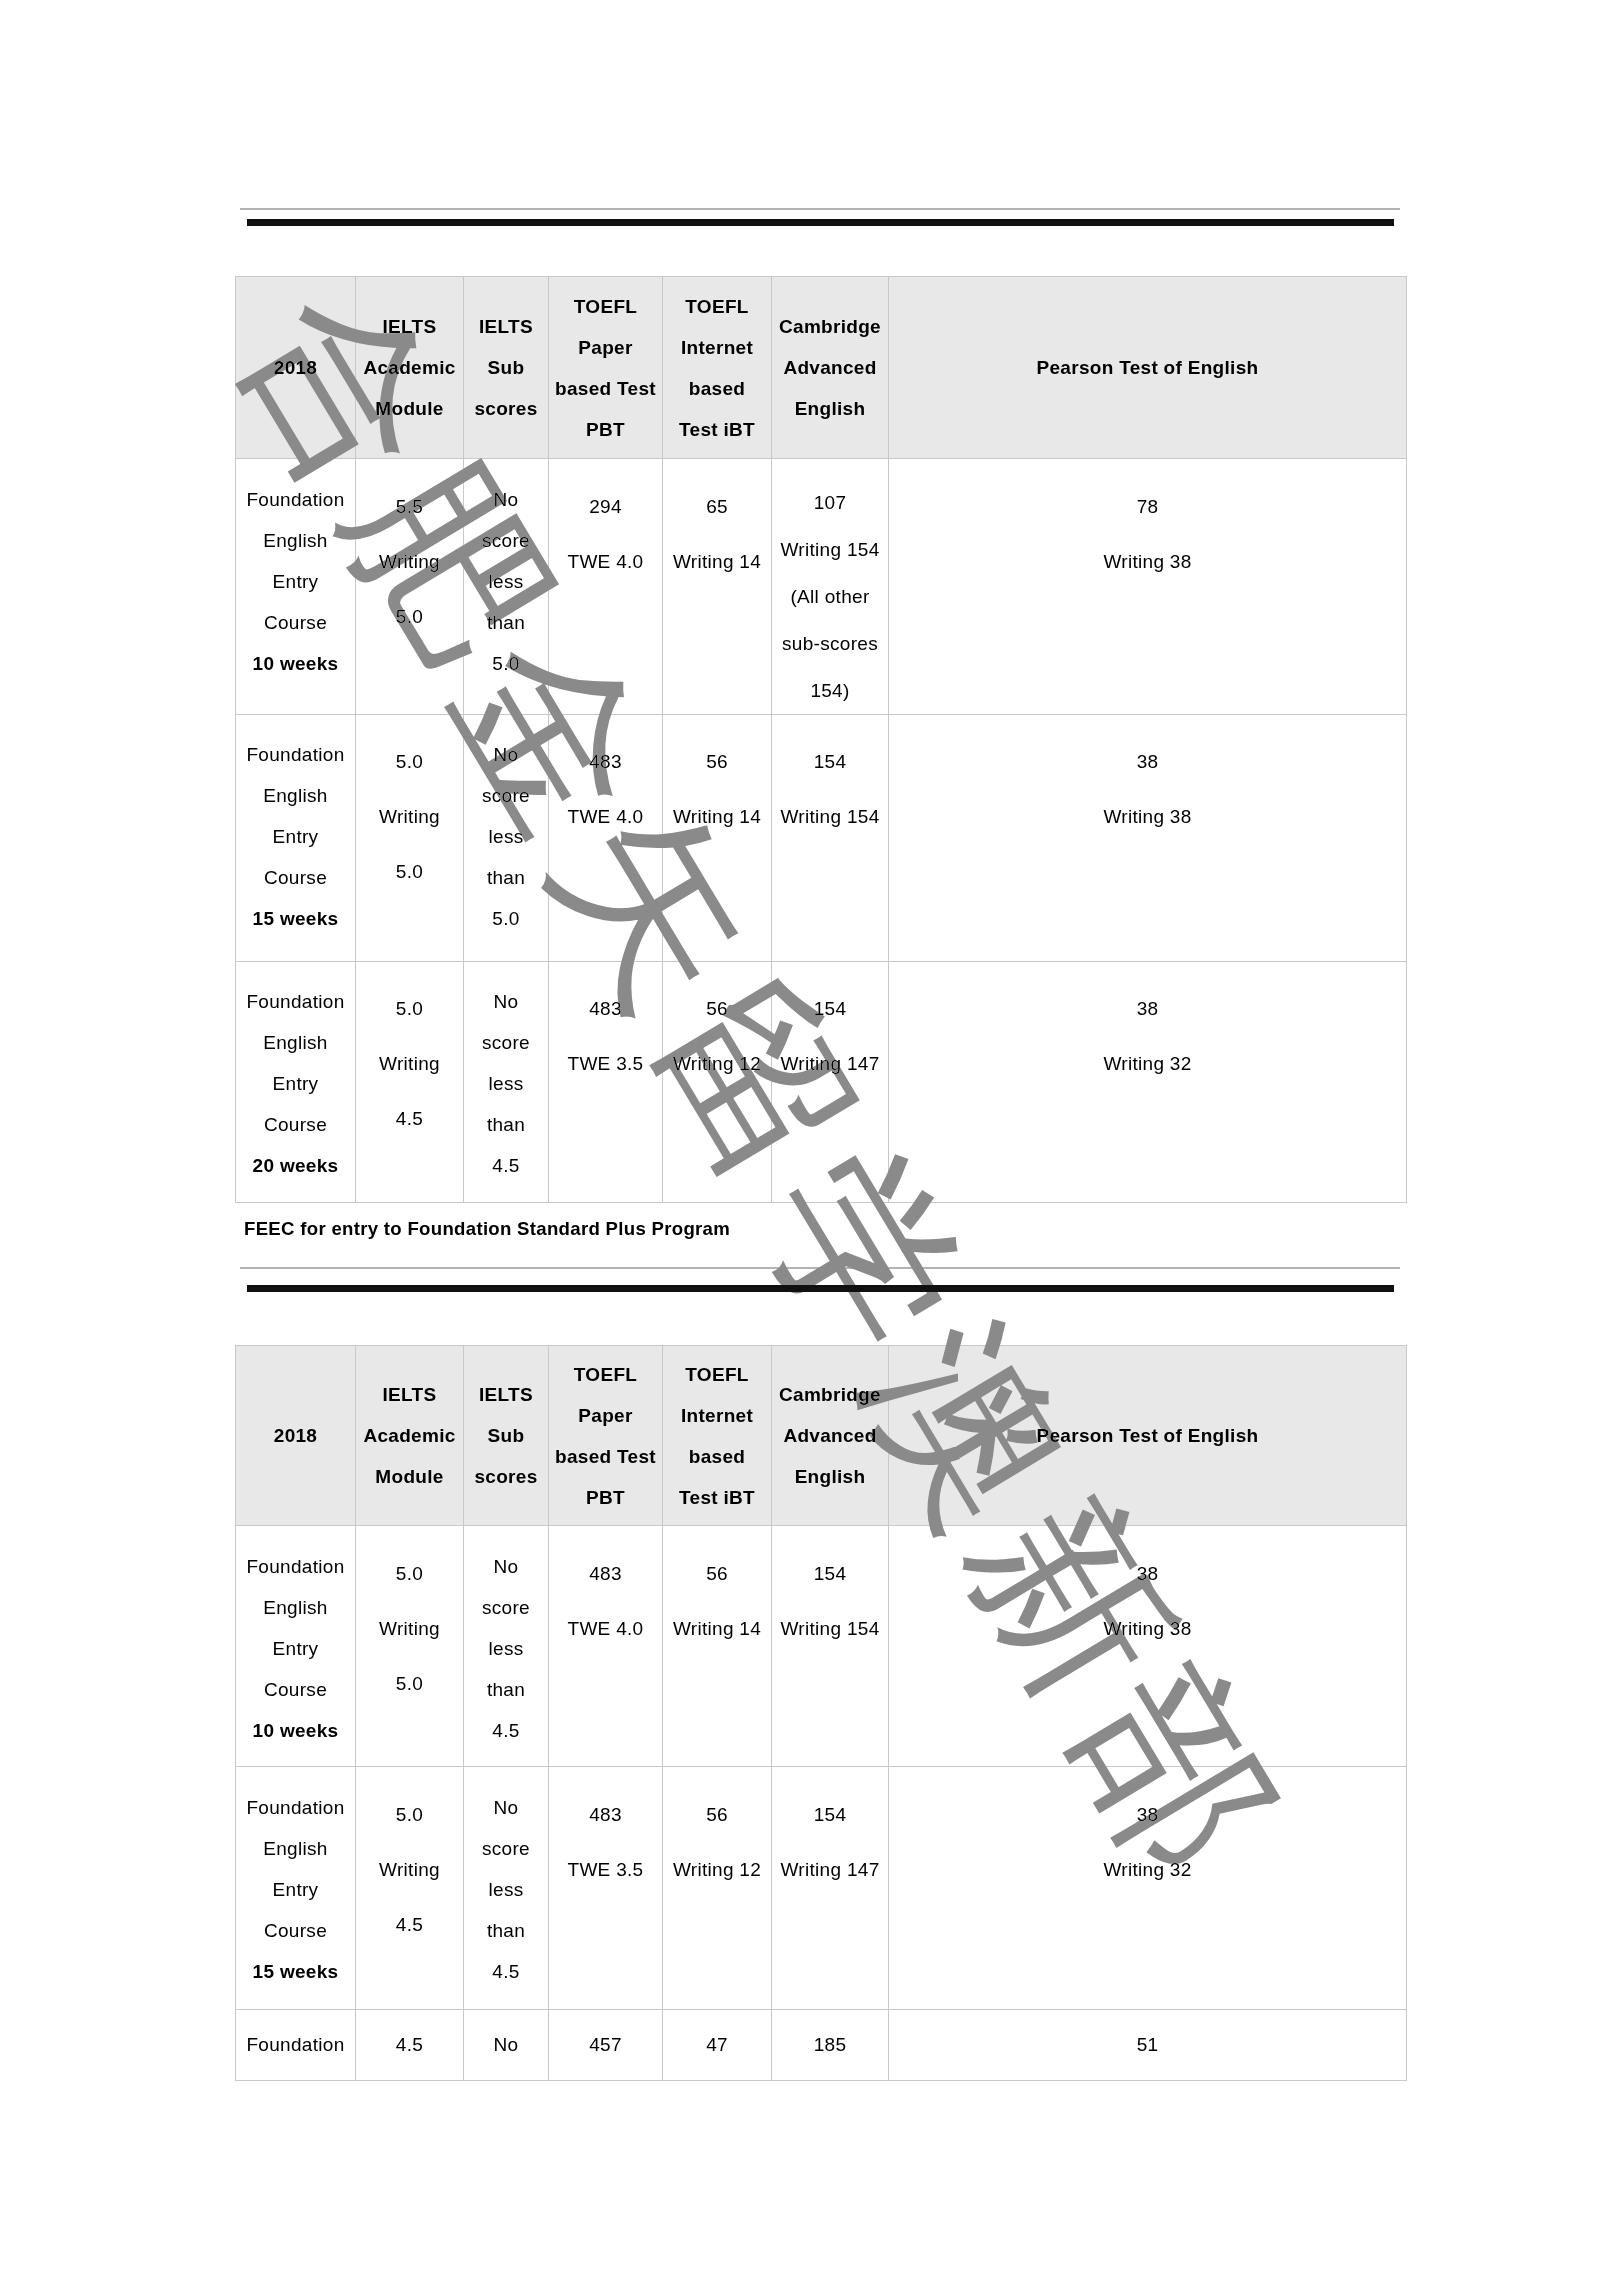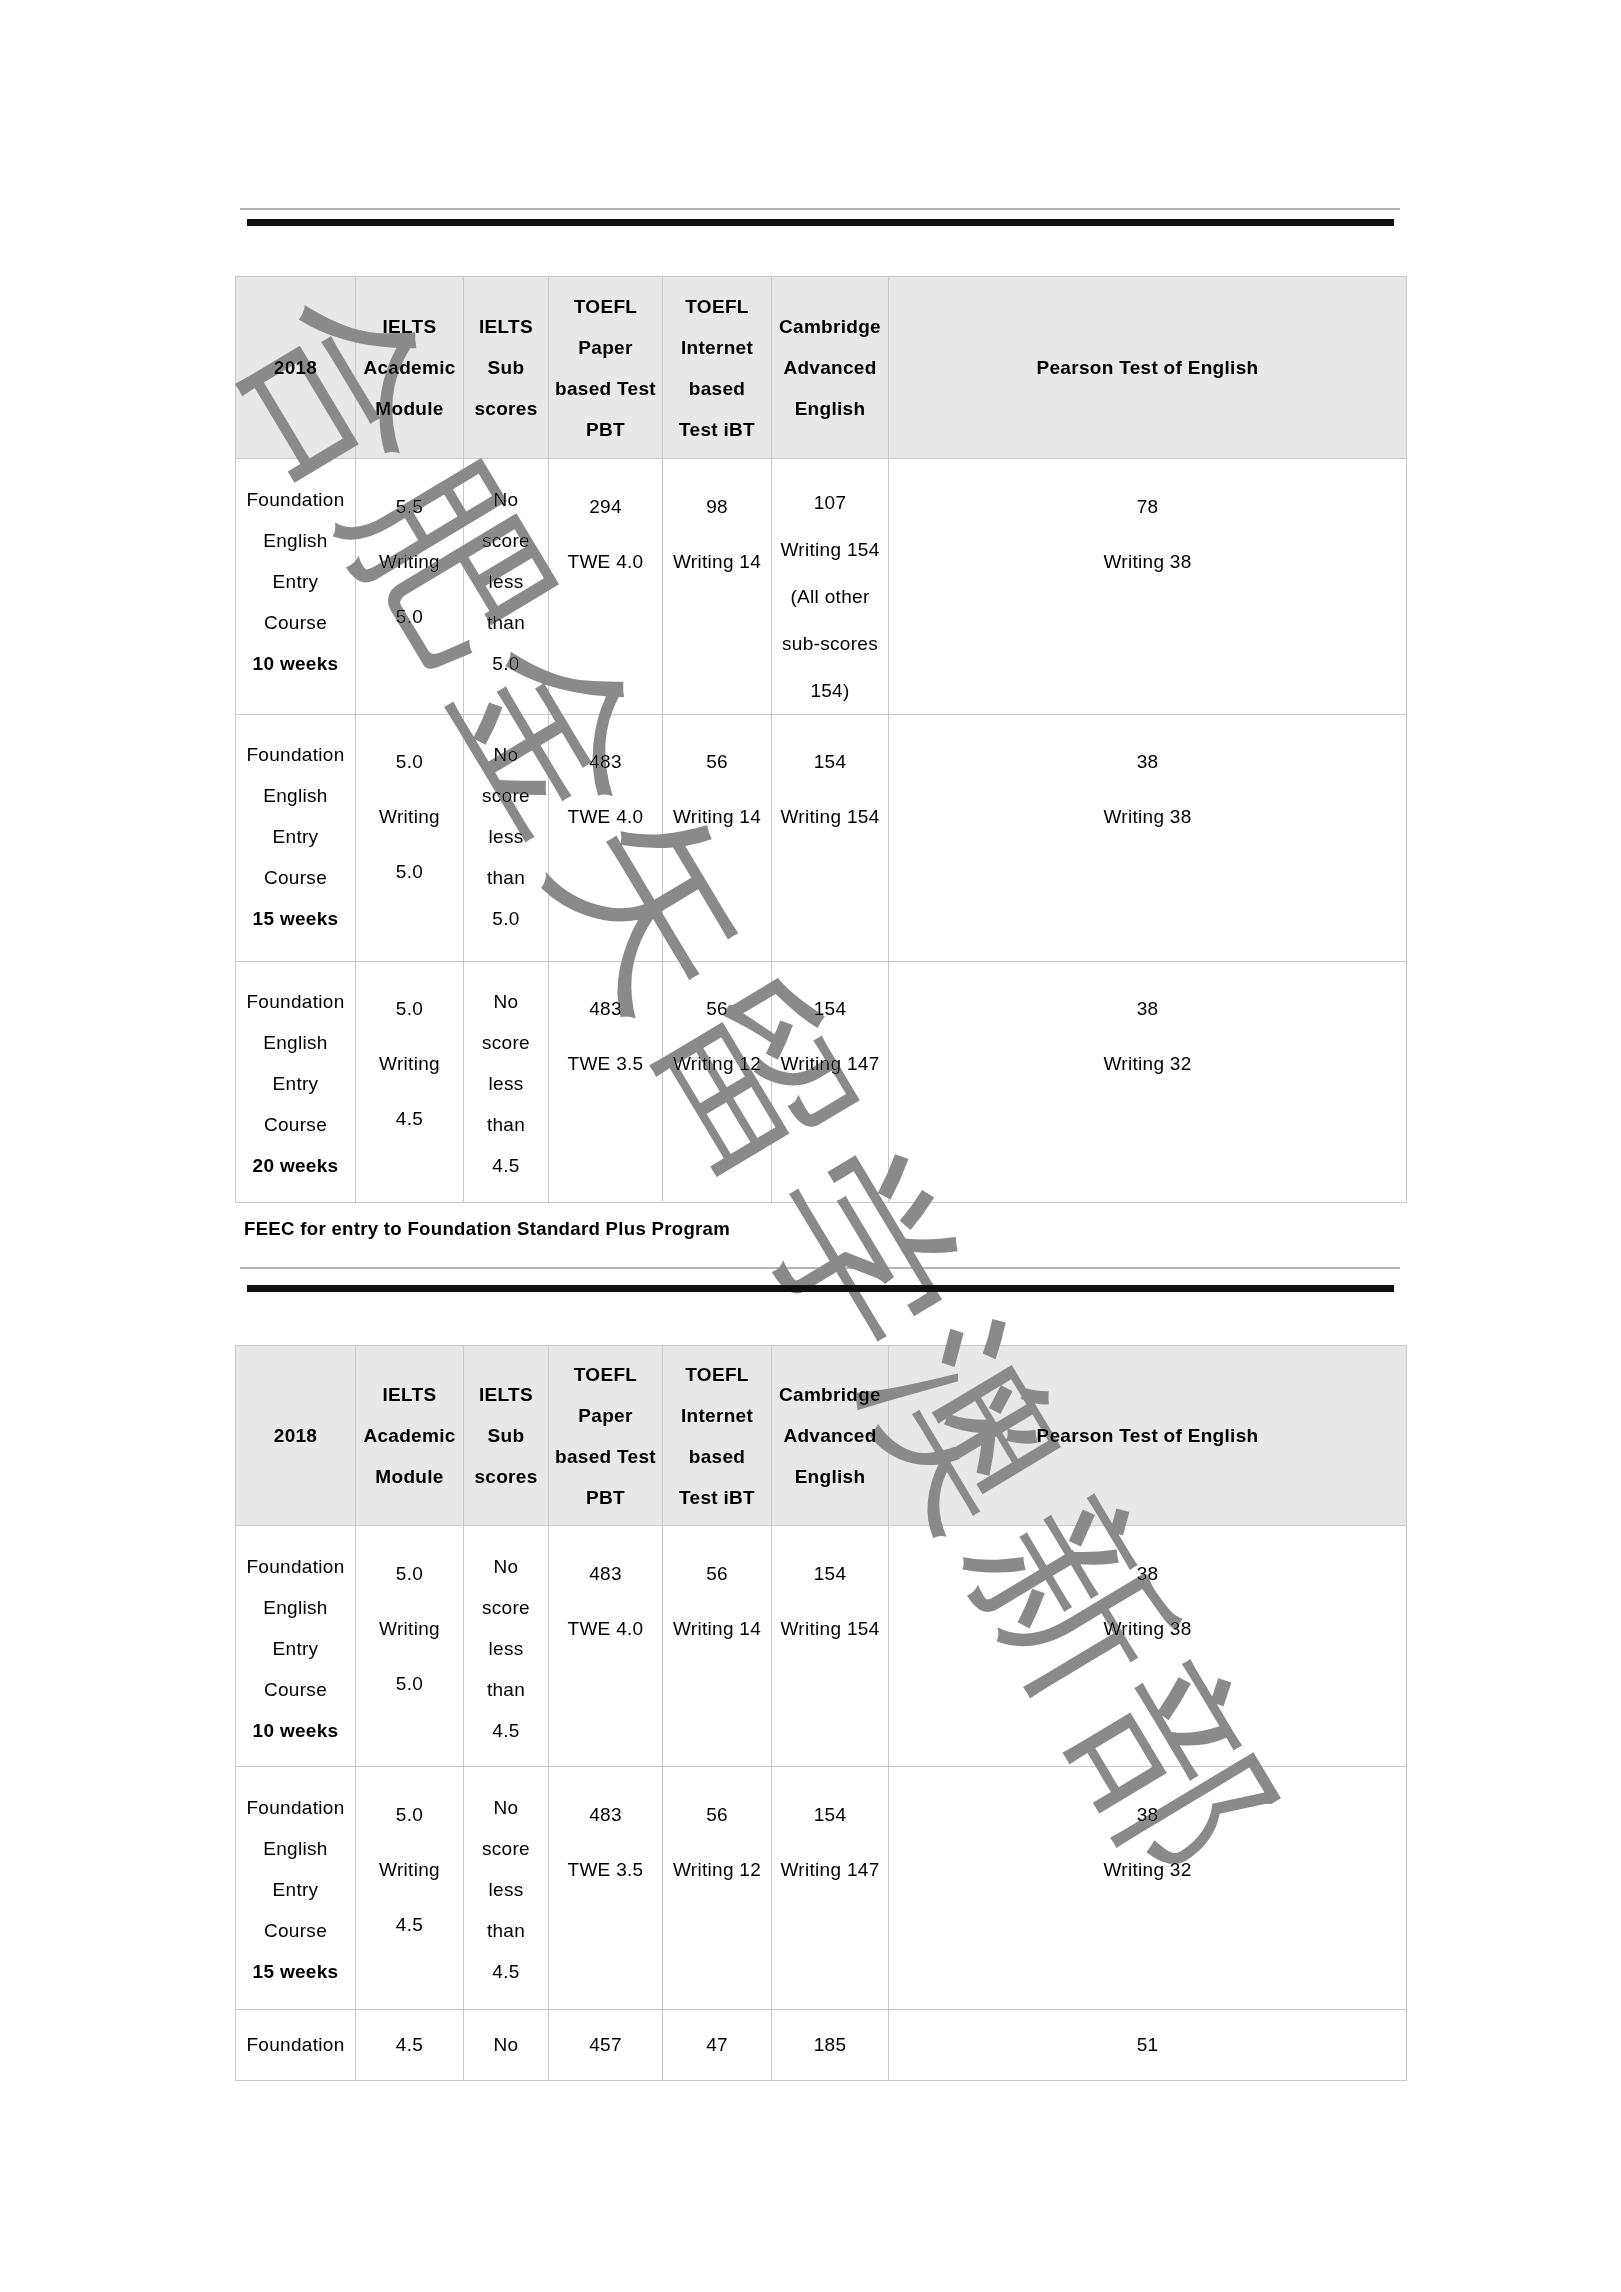--- a/index.html
+++ b/index.html
@@ -136,21 +136,21 @@
             <div class="ln">score</div>
             <div class="ln">less</div>
             <div class="ln">than</div>
             <div class="ln">5.0</div>
           </td>
       <td class="wide">
             <div class="ln">294</div>
             <div class="ln">TWE 4.0</div>
           </td>
       <td class="wide">
-            <div class="ln">98</div>
+            <div class="ln">65</div>
             <div class="ln">Writing 14</div>
           </td>
       <td class="wide6">
             <div class="ln">107</div>
             <div class="ln">Writing 154</div>
             <div class="ln">(All other</div>
             <div class="ln">sub-scores</div>
             <div class="ln">154)</div>
           </td>
       <td class="wide">

